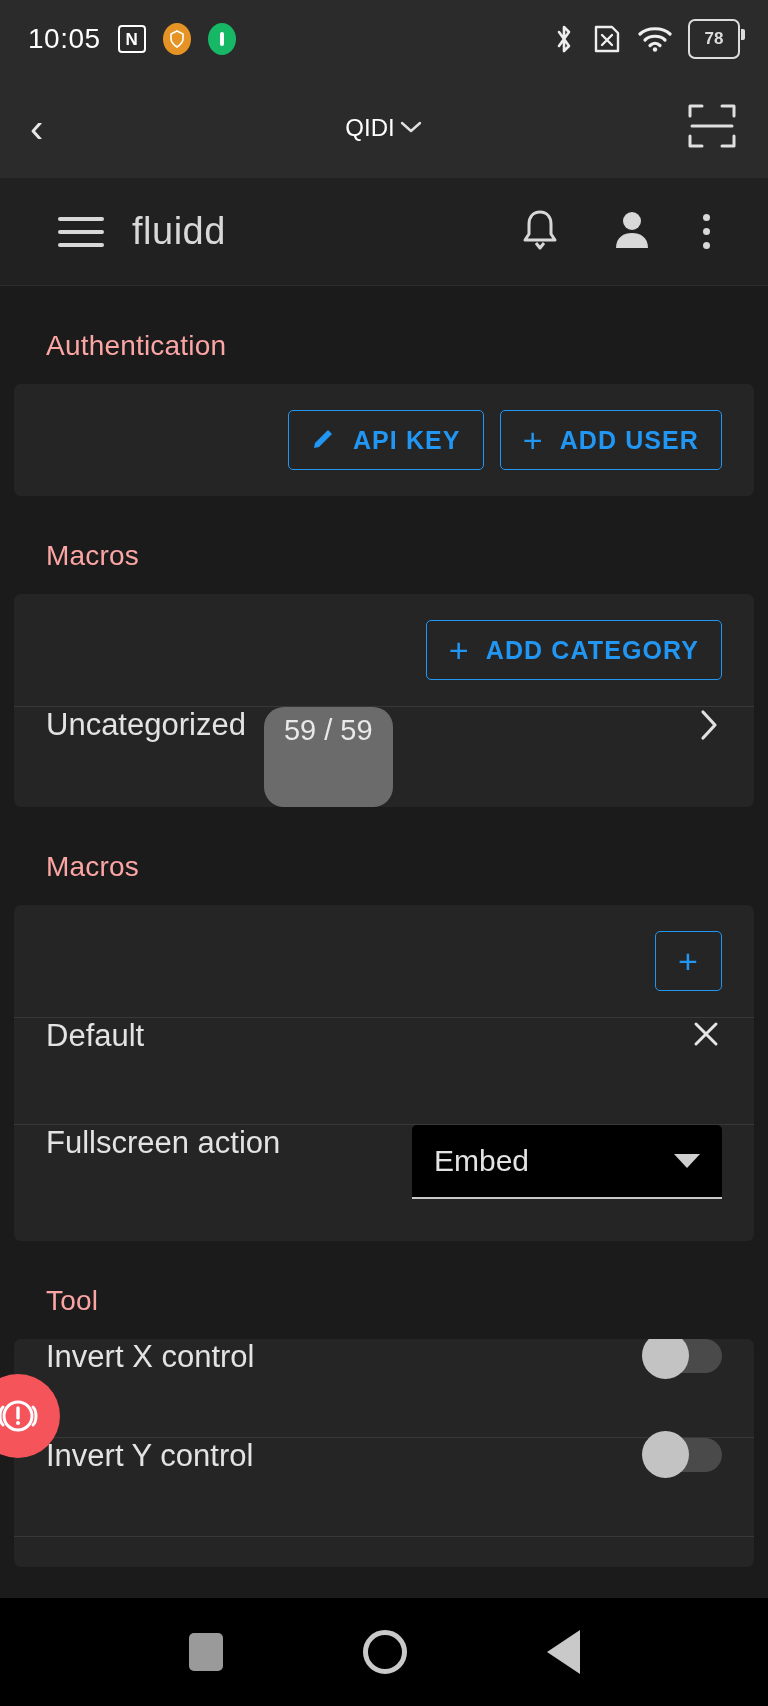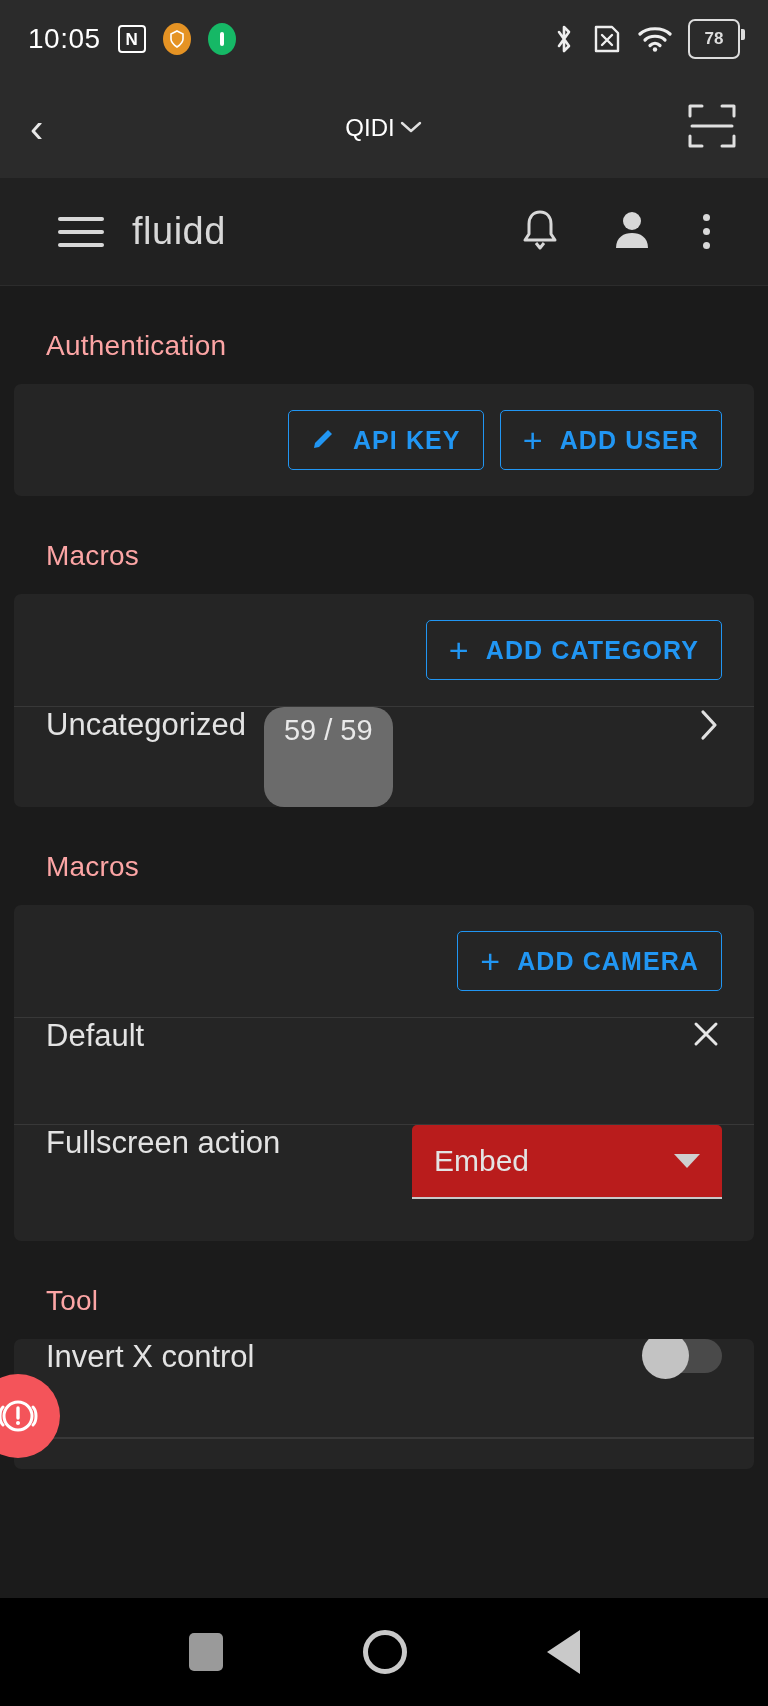--- a/index.html
+++ b/index.html
@@ -89,21 +89,21 @@
   .row-label{ font-size:31px; color:#e3e3e3; }
   .badge{
     background:#6b6b6b; color:#e9e9e9; border-radius:20px;
     padding:7px 20px; font-size:29px; margin-left:18px;
   }
   .chev-right{ margin-left:auto; font-size:34px; color:#e0e0e0; font-weight:300; }
   .x-close{ margin-left:auto; font-size:36px; color:#e6e6e6; line-height:1; cursor:pointer; }
 
   
   .select-wrap{
-    margin-left:auto; width:310px; background:#b91c1c;
+    margin-left:auto; width:310px; background:#000000;
     border-bottom:2px solid #c9c9c9; border-radius:5px 5px 0 0;
     height:74px; display:flex; align-items:center; padding:0 22px;
   }
   .select-val{ font-size:30px; color:#e3e3e3; }
   .select-arrow{
     margin-left:auto; width:0; height:0;
     border-left:13px solid transparent; border-right:13px solid transparent;
     border-top:14px solid #cfcfcf;
   }
 
@@ -266,21 +266,20 @@
             </svg>
         </span>
       </div>
     </div>
 
     <div class="section-title">Macros</div>
     <div class="card">
       <div class="card-row btn-row">
         <button class="obtn">
           <span class="plus">+</span>
-          <span>ADD CAMERA</span>
         </button>
       </div>
       <div class="divider"></div>
       <div class="card-row" style="min-height:106px;">
         <span class="row-label">Default</span>
         <span class="x-close">
           <svg width="32" height="32" viewBox="0 0 32 32">
               <path d="M6 6 L26 26 M26 6 L6 26" stroke="#e6e6e6" stroke-width="3" stroke-linecap="round"></path>
             </svg>
         </span>
@@ -297,20 +296,26 @@
 
     <div class="section-title">Tool</div>
     <div class="card">
       <div class="card-row" style="min-height:98px;">
         <span class="row-label">Invert X control</span>
         <span class="toggle">
             <span class="knob"></span>
           </span>
       </div>
       <div class="divider"></div>
+      <div class="card-row" style="min-height:98px;">
+        <span class="row-label">Invert Y control</span>
+        <span class="toggle">
+            <span class="knob"></span>
+          </span>
+      </div>
       <div class="divider"></div>
       <div style="height:30px;"></div>
     </div>
 
   </div>
 
   <div class="fab">
     <svg width="52" height="52" viewBox="0 0 52 52">
       <circle cx="26" cy="26" r="14" fill="none" stroke="#fff" stroke-width="3"></circle>
       <path d="M26 18 V28" stroke="#fff" stroke-width="3.4" stroke-linecap="round"></path>

